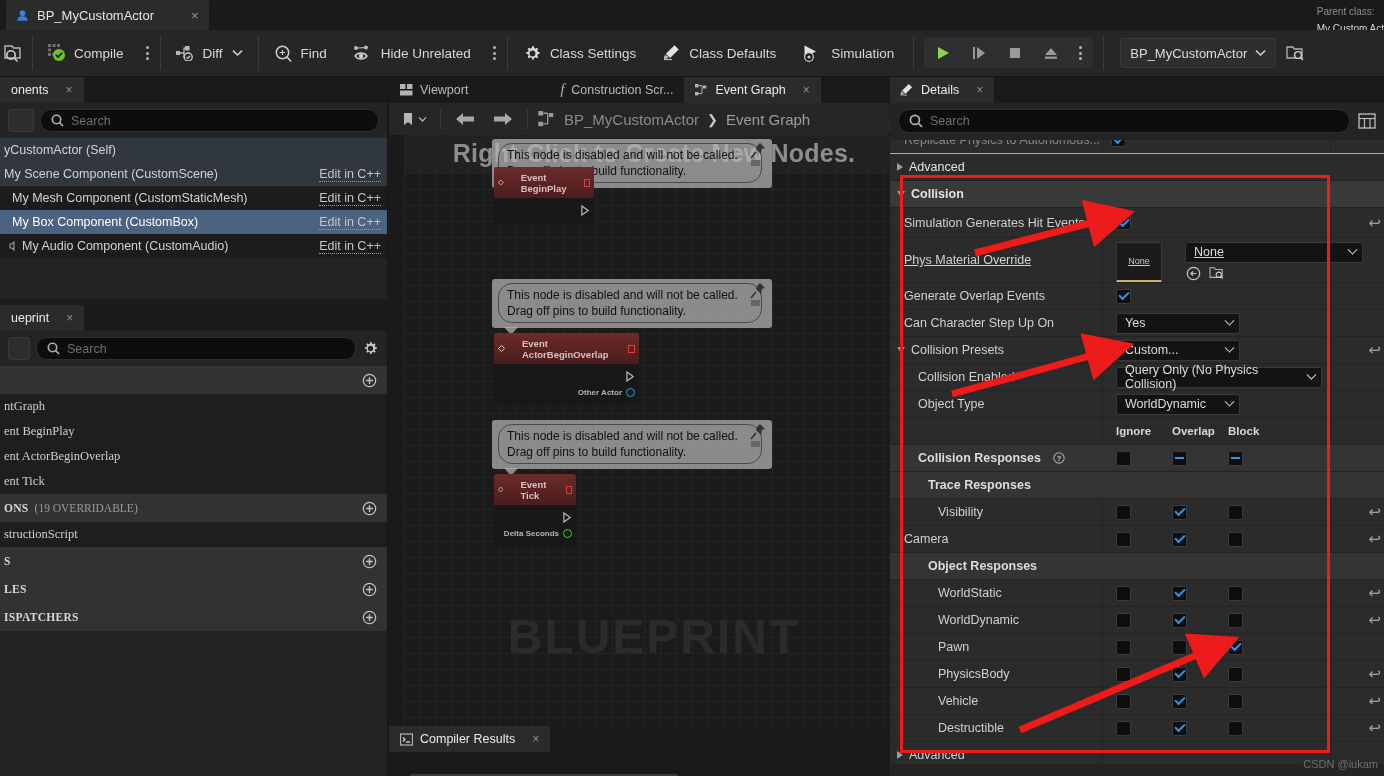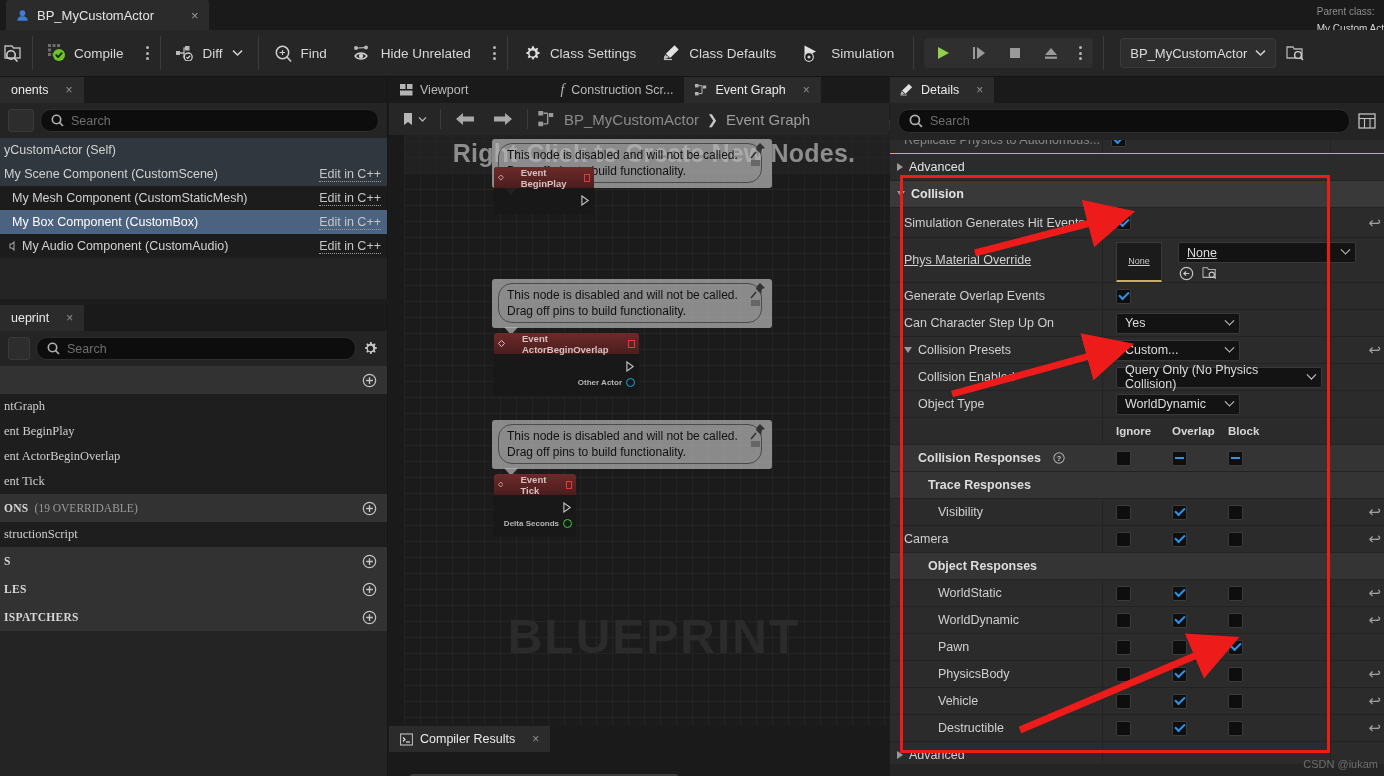--- a/index.html
+++ b/index.html
@@ -174,21 +174,21 @@
   .tooltip .pin {
     position: absolute; right: 4px; top: 2px; width: 20px; height: 28px;
   }
   .tooltip .tail {
     position: absolute; left: 12px; bottom: -7px;
     width: 0; height: 0; border-left: 7px solid transparent;
     border-right: 7px solid transparent; border-top: 8px solid rgba(181,181,181,.72);
   }
   .bpnode { position: absolute; width: 100px; background: rgba(24,24,24,.92); border-radius: 3px; }
   .bpnode .nhead {
-    display: flex; align-items: center; gap: 17px; height: 21px;
+    display: flex; align-items: center; gap: 17px; height: 31px;
     padding: 0 4px; font-size: 9.5px; font-weight: bold;
     background: linear-gradient(to bottom, #6d2a2a, #4b1d1d); color: #d6c0c0;
     border-top-left-radius: 3px; border-top-right-radius: 3px;
   }
   .bpnode .nhead .redsq {
     margin-left: auto; width: 8px; height: 8px; border: 1.5px solid #e03c3c; background: transparent;
   }
   .bpnode .nbody { padding: 4px 4px 6px 4px; }
   .bpnode .pinrow { display: flex; align-items: center; justify-content: flex-end; gap: 4px; height: 16px; }
   .bpnode .pinrow .plabel { font-size: 8px; color: #b5b5b5; font-weight: bold; }
@@ -859,21 +859,21 @@
         <div class="dval" style="padding-left:14px;">
           <span class="cbox checked"></span>
         </div>
         <span class="reset-arrow">↩</span>
       </div>
 
       <div class="drow" style="height:45px;text-decoration:underline;">
         <div class="dname">
           <span>Phys Material Override</span>
         </div>
-        <div class="dval" style="padding-left:14px; gap:16px; align-items:center; padding-top:3px;">
+        <div class="dval" style="padding-left:14px; gap:23px; align-items:flex-start; padding-top:3px;">
           <div style="width:46px;height:40px;background:#1b1b1b;border:1px solid #3a3a3a;border-bottom:2px solid #c8b06a;display:flex;align-items:center;justify-content:center;font-size:9px;color:#c9c9c9;">
             <span>None</span>
           </div>
           <div style="display:flex;flex-direction:column;gap:3px;">
             <div class="ddown" style="width:178px;">
               <span>None</span>
               <span class="chev"></span>
             </div>
             <div style="display:flex;gap:8px;padding-left:1px;">
               <span>
@@ -909,21 +909,21 @@
         </div>
         <div class="dval" style="padding-left:14px;">
           <div class="ddown" style="width:124px;">
             <span>Yes</span>
             <span class="chev"></span>
           </div>
         </div>
       </div>
 
       <div class="drow">
-        <div class="dname" style="">
+        <div class="dname" style="padding-left:7px;">
           <span class="arrow-down"></span>
           <span>Collision Presets</span>
         </div>
         <div class="dval" style="padding-left:14px;">
           <div class="ddown" style="width:124px;">
             <span>Custom...</span>
             <span class="chev"></span>
           </div>
         </div>
         <span class="reset-arrow">↩</span>

